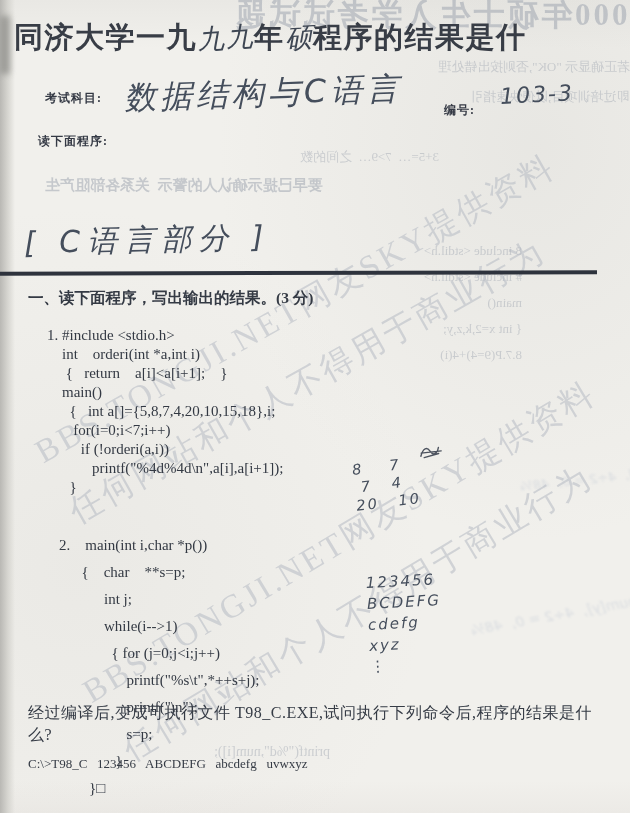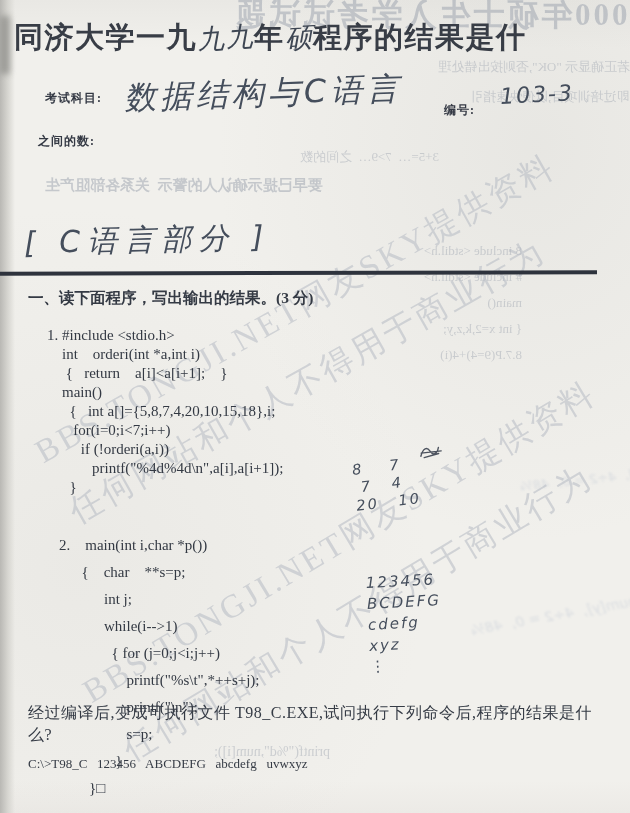--- a/index.html
+++ b/index.html
@@ -84,21 +84,21 @@
   <div class="wm" style="left:126px;top:730px;transform:rotate(-31deg);color:#b6bbc4;">任何网站和个人不得用于商业行为</div>
 
   <div class="title">
     <span class="print">同济大学一九</span><span class="hand-char">九九</span><span class="print">年</span><span class="hand-char">硕</span><span class="print">程序的结果是什</span>
   </div>
 
   <div class="label" style="position:absolute;left:45px;top:90px;">考试科目:</div>
   <div class="hand subject-value">数据结构与C语言</div>
   <div class="label" style="position:absolute;left:444px;top:90px;margin-top:12px;">编号:</div>
   <div class="hand code-value">103-3</div>
-  <div class="label" style="position:absolute;left:38px;top:133px;">之间的数:</div>
+  <div class="label" style="position:absolute;left:38px;top:133px;">读下面程序:</div>
 
   <div class="hand bracket">[ C语言部分 ]</div>
   <div class="rule"></div>
 
   <div class="q-heading">一、读下面程序，写出输出的结果。(3 分)</div>
 
   <pre class="codeblock pre" id="code1">1. #include &lt;stdio.h&gt;
     int    orderi(int *a,int i)
      {   return    a[i]&lt;a[i+1];    }
     main()

